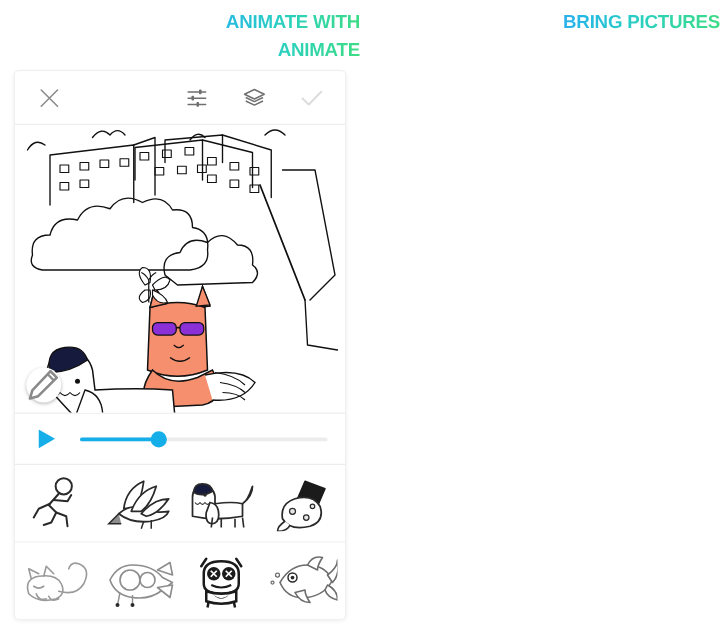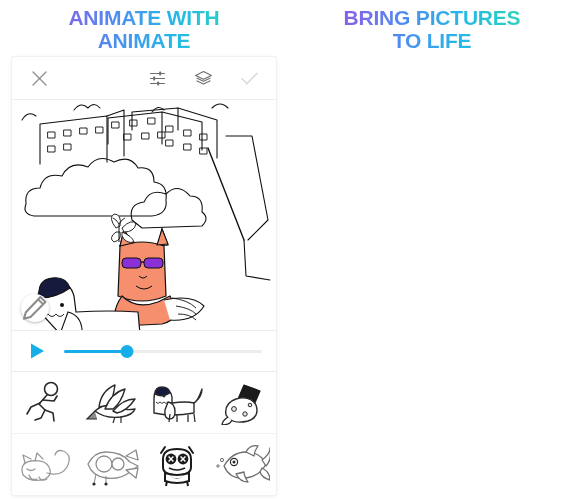--- a/index.html
+++ b/index.html
@@ -7,23 +7,23 @@
     width:576px;height:502px;overflow:hidden;
     background:#ffffff;
     font-family:"Liberation Sans", sans-serif;
     -webkit-font-smoothing:antialiased;
   }
   .screen{position:relative;width:576px;height:502px;display:flex;}
   .panel{position:relative;width:288px;height:502px;background:#ffffff;}
 
   
   .heading{
-    text-align:center;
+    text-align:right;
     font-weight:bold;
-    font-size:21px;
+    font-size:15px;
     line-height:23px;
     letter-spacing:-0.2px;
     padding-top:6px;
     background:linear-gradient(95deg,#b44ae0 0%,#8d5ce8 18%,#4e8df0 40%,#26b7e8 60%,#2ad0c0 78%,#3ddc84 100%);
     -webkit-background-clip:text;
     background-clip:text;
     color:transparent;
     -webkit-text-fill-color:transparent;
     user-select:none;
   }
@@ -394,17 +394,16 @@
           </div>
         </div>
       </div>
     </div>
   </div>
 
   <div class="panel">
 
     <div class="heading">
       <span>BRING PICTURES</span>
-      <span class="l2">TO LIFE</span>
     </div>
 
   </div>
 </div>
 
 </body></html>

